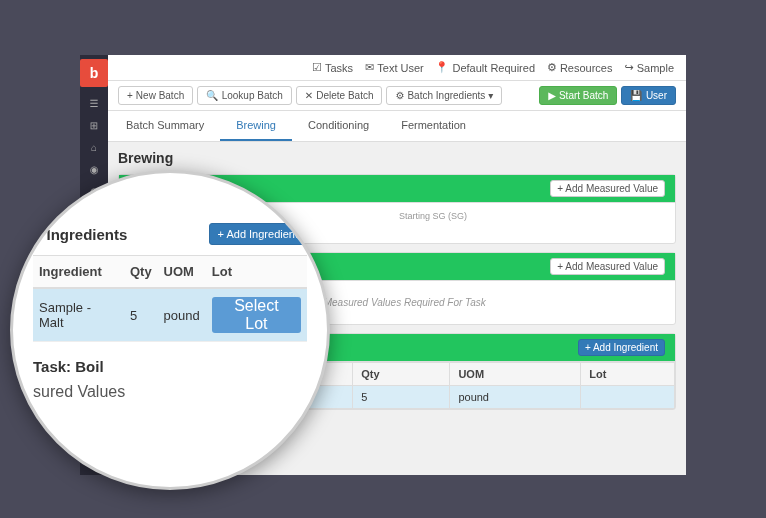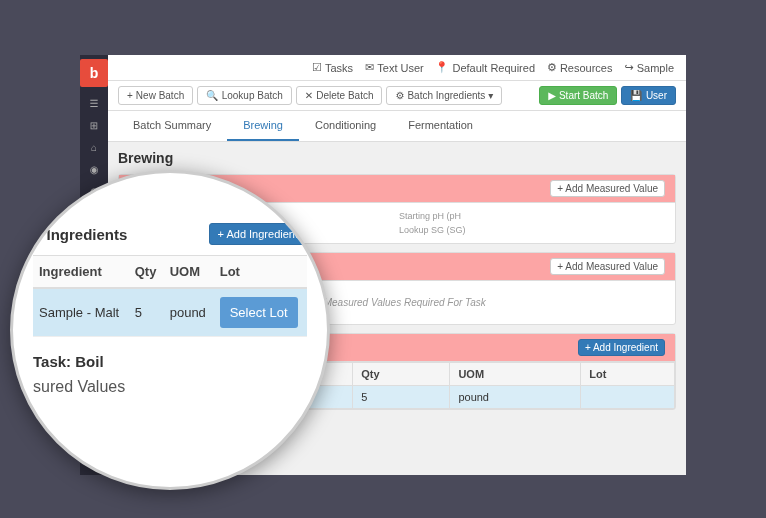--- a/index.html
+++ b/index.html
@@ -115,21 +115,21 @@
       background: #337ab7;
       border-color: #2e6da4;
       color: #fff;
     }
 
     
     .tab-bar {
       background: #fff;
       border-bottom: 1px solid #ddd;
       display: flex;
-      padding: 0 9px;
+      padding: 0 2px;
     }
     .tab {
       padding: 8px 16px;
       font-size: 11px;
       cursor: pointer;
       color: #555;
       border-bottom: 2px solid transparent;
     }
     .tab.active {
       color: #337ab7;
@@ -151,21 +151,21 @@
     }
 
     
     .card {
       background: #fff;
       border: 1px solid #ddd;
       border-radius: 3px;
       margin-bottom: 8px;
     }
     .card-header {
-      background: #fca5a5;
+      background: #22c55e;
       border-bottom: 1px solid #ddd;
       padding: 5px 10px;
       font-size: 11px;
       font-weight: bold;
       color: #444;
       display: flex;
       justify-content: space-between;
       align-items: center;
     }
     .card-body {
@@ -281,22 +281,22 @@
     }
     .mag-table tr.selected td {
       background: #d0e8f5;
     }
 
     .btn-select-lot {
       background: #5b9bd5;
       border: none;
       border-radius: 3px;
       color: #fff;
-      padding: 8px 10px;
-      font-size: 13px;
+      padding: 0 10px;
+      font-size: 16px;
       cursor: pointer;
     }
 
     .task-boil-title {
       font-size: 15px;
       font-weight: bold;
       color: #333;
       margin-top: 16px;
     }
     .mag-measured-title {
@@ -388,23 +388,20 @@
       <div class="card-header">
         <span>Measured Values</span>
         <button class="btn" style="font-size:10px;padding:2px 6px;">+ Add Measured Value</button>
       </div>
       <div class="card-body">
         <div class="measured-grid">
           <div class="measured-item">
             <label>Ending Volume (bbl)</label>
           </div>
           <div class="measured-item">
-            <label>Starting pH (pH</label>
-          </div>
-          <div class="measured-item">
             <label>Starting SG (SG)</label>
           </div>
           <div class="measured-item">
             <label>Lookup SG (SG)</label>
           </div>
         </div>
       </div>
     </div>
 
     <div class="card">

